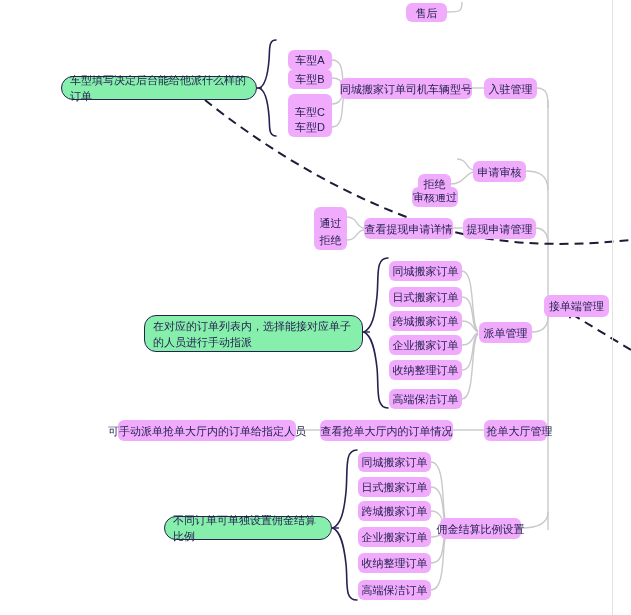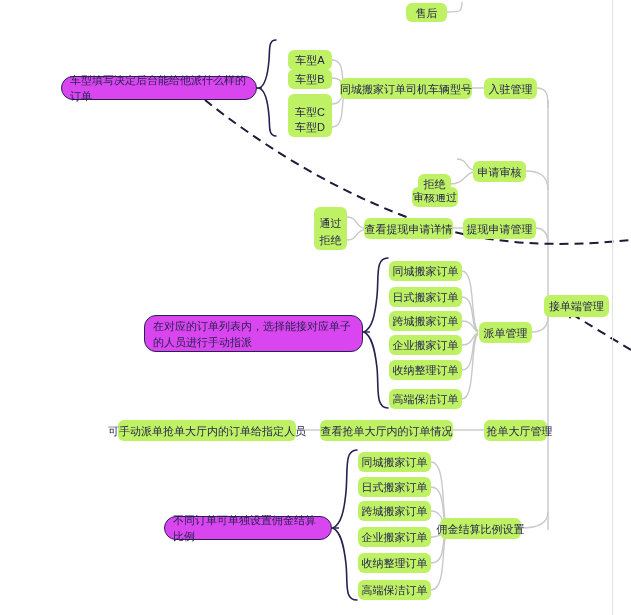--- a/index.html
+++ b/index.html
@@ -27,31 +27,31 @@
     pointer-events: none;
   }
   .node {
     position: absolute;
     box-sizing: border-box;
     display: flex;
     align-items: center;
     justify-content: center;
     text-align: center;
     color: #262250;
-    background: #bef264;
+    background: #f0abfc;
     border-radius: 6px;
     font-size: 11px;
     line-height: 14px;
     letter-spacing: 0px;
     white-space: nowrap;
     padding: 0 6px;
     z-index: 3;
   }
   .node.callout {
-    background: #d946ef;
+    background: #86efac;
     border: 1.3px solid #262250;
     border-radius: 12px;
     white-space: normal;
     text-align: left;
     justify-content: flex-start;
     padding: 3px 8px;
     line-height: 16px;
   }
   .node.wide {
     font-size: 11px;

